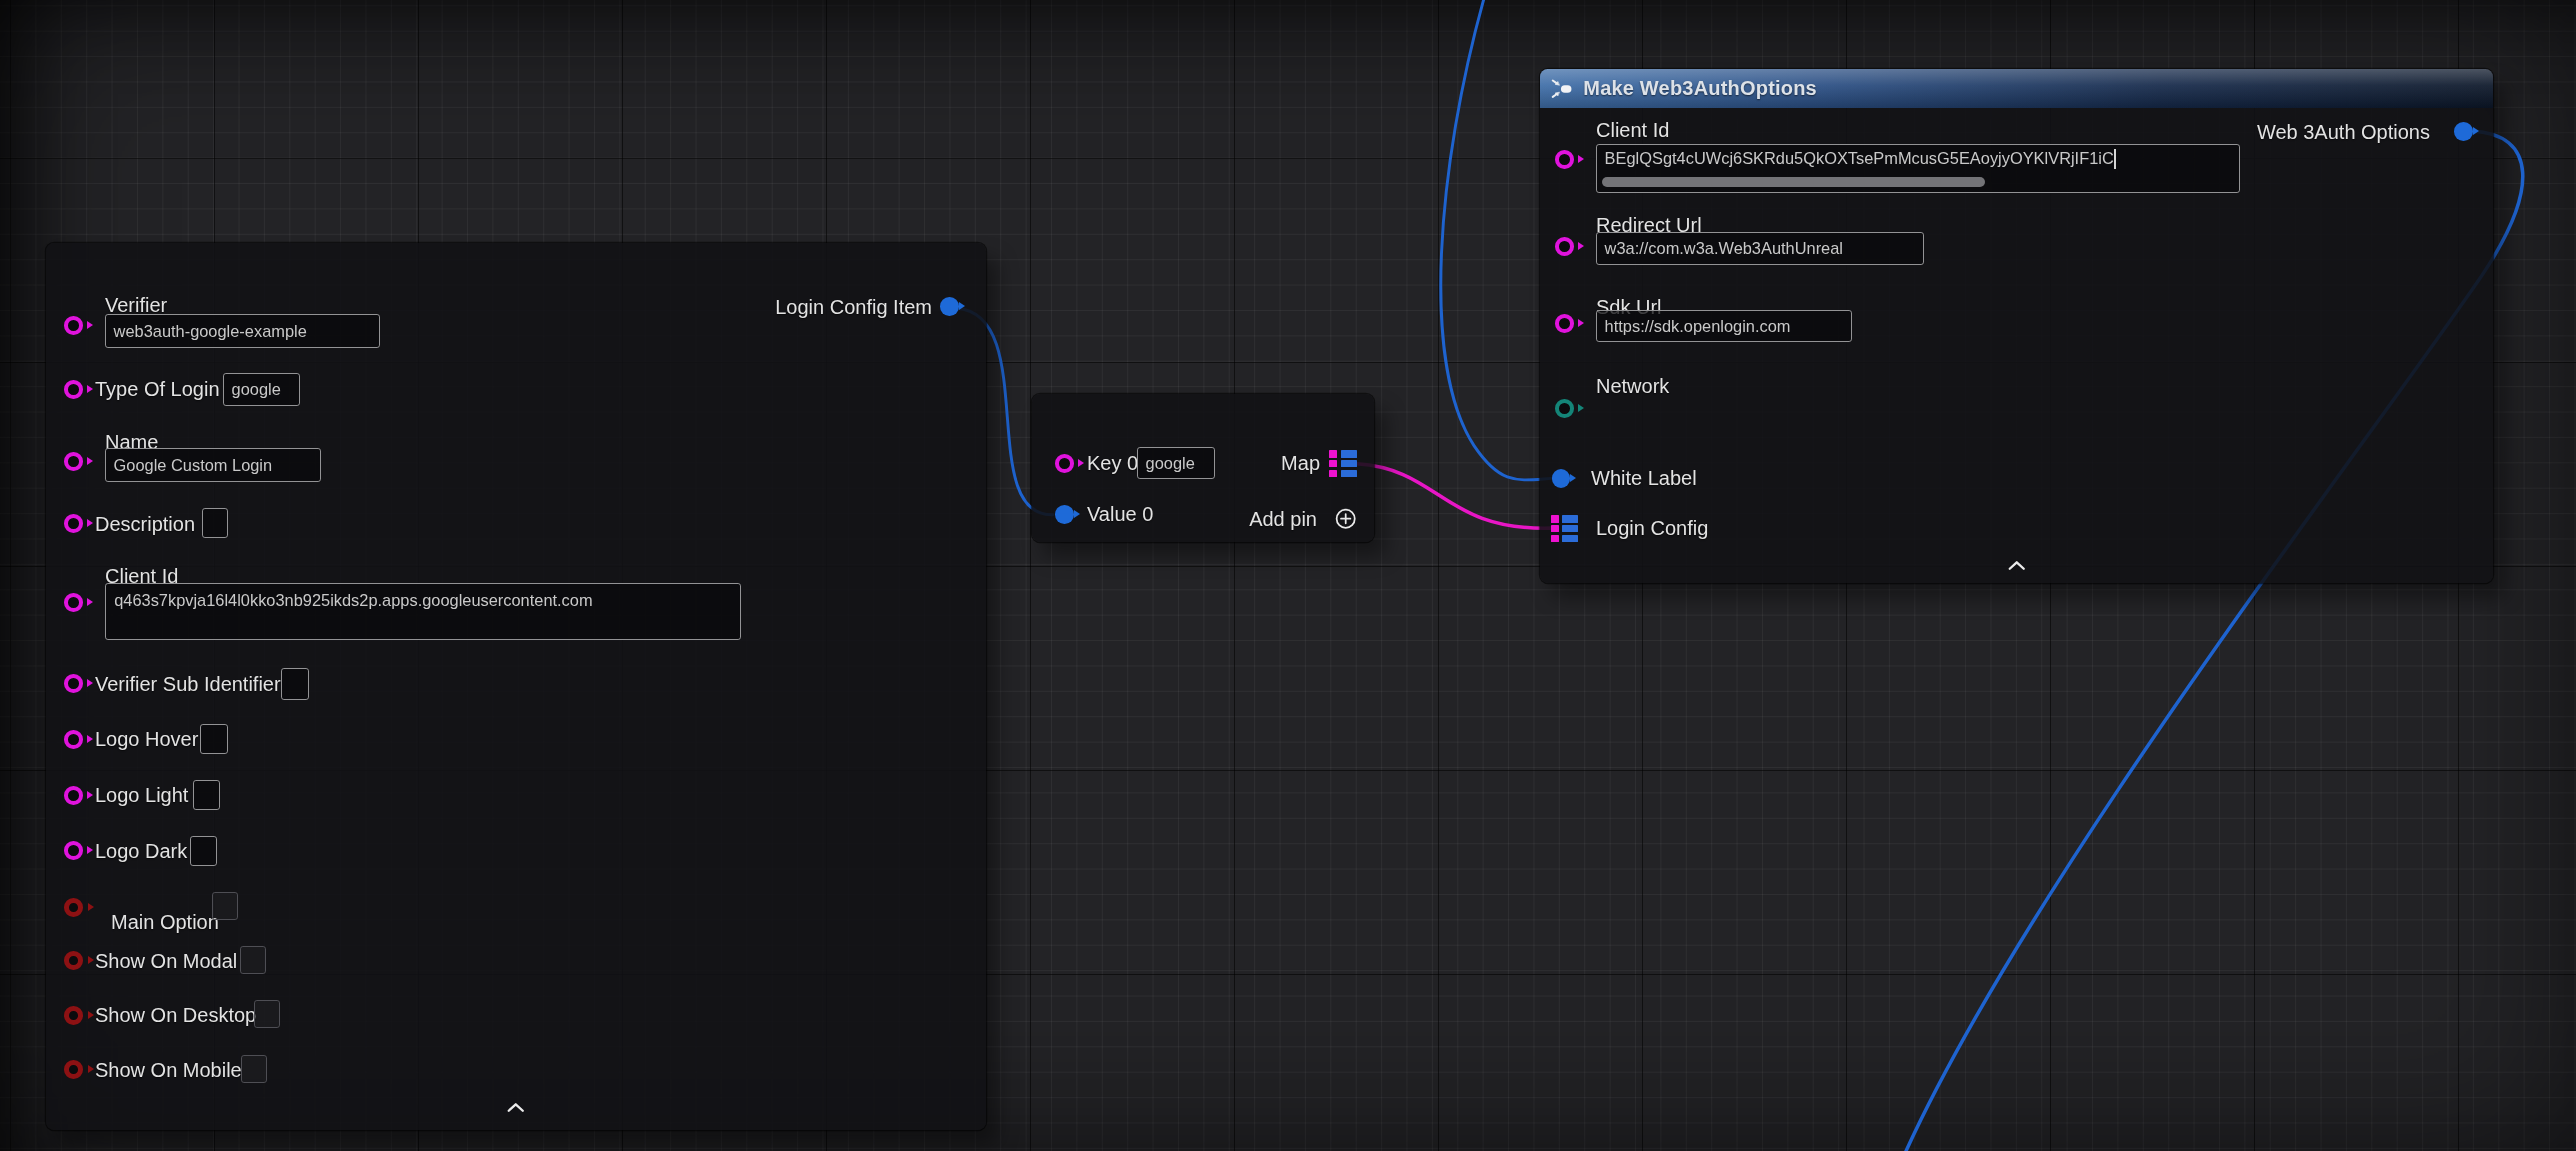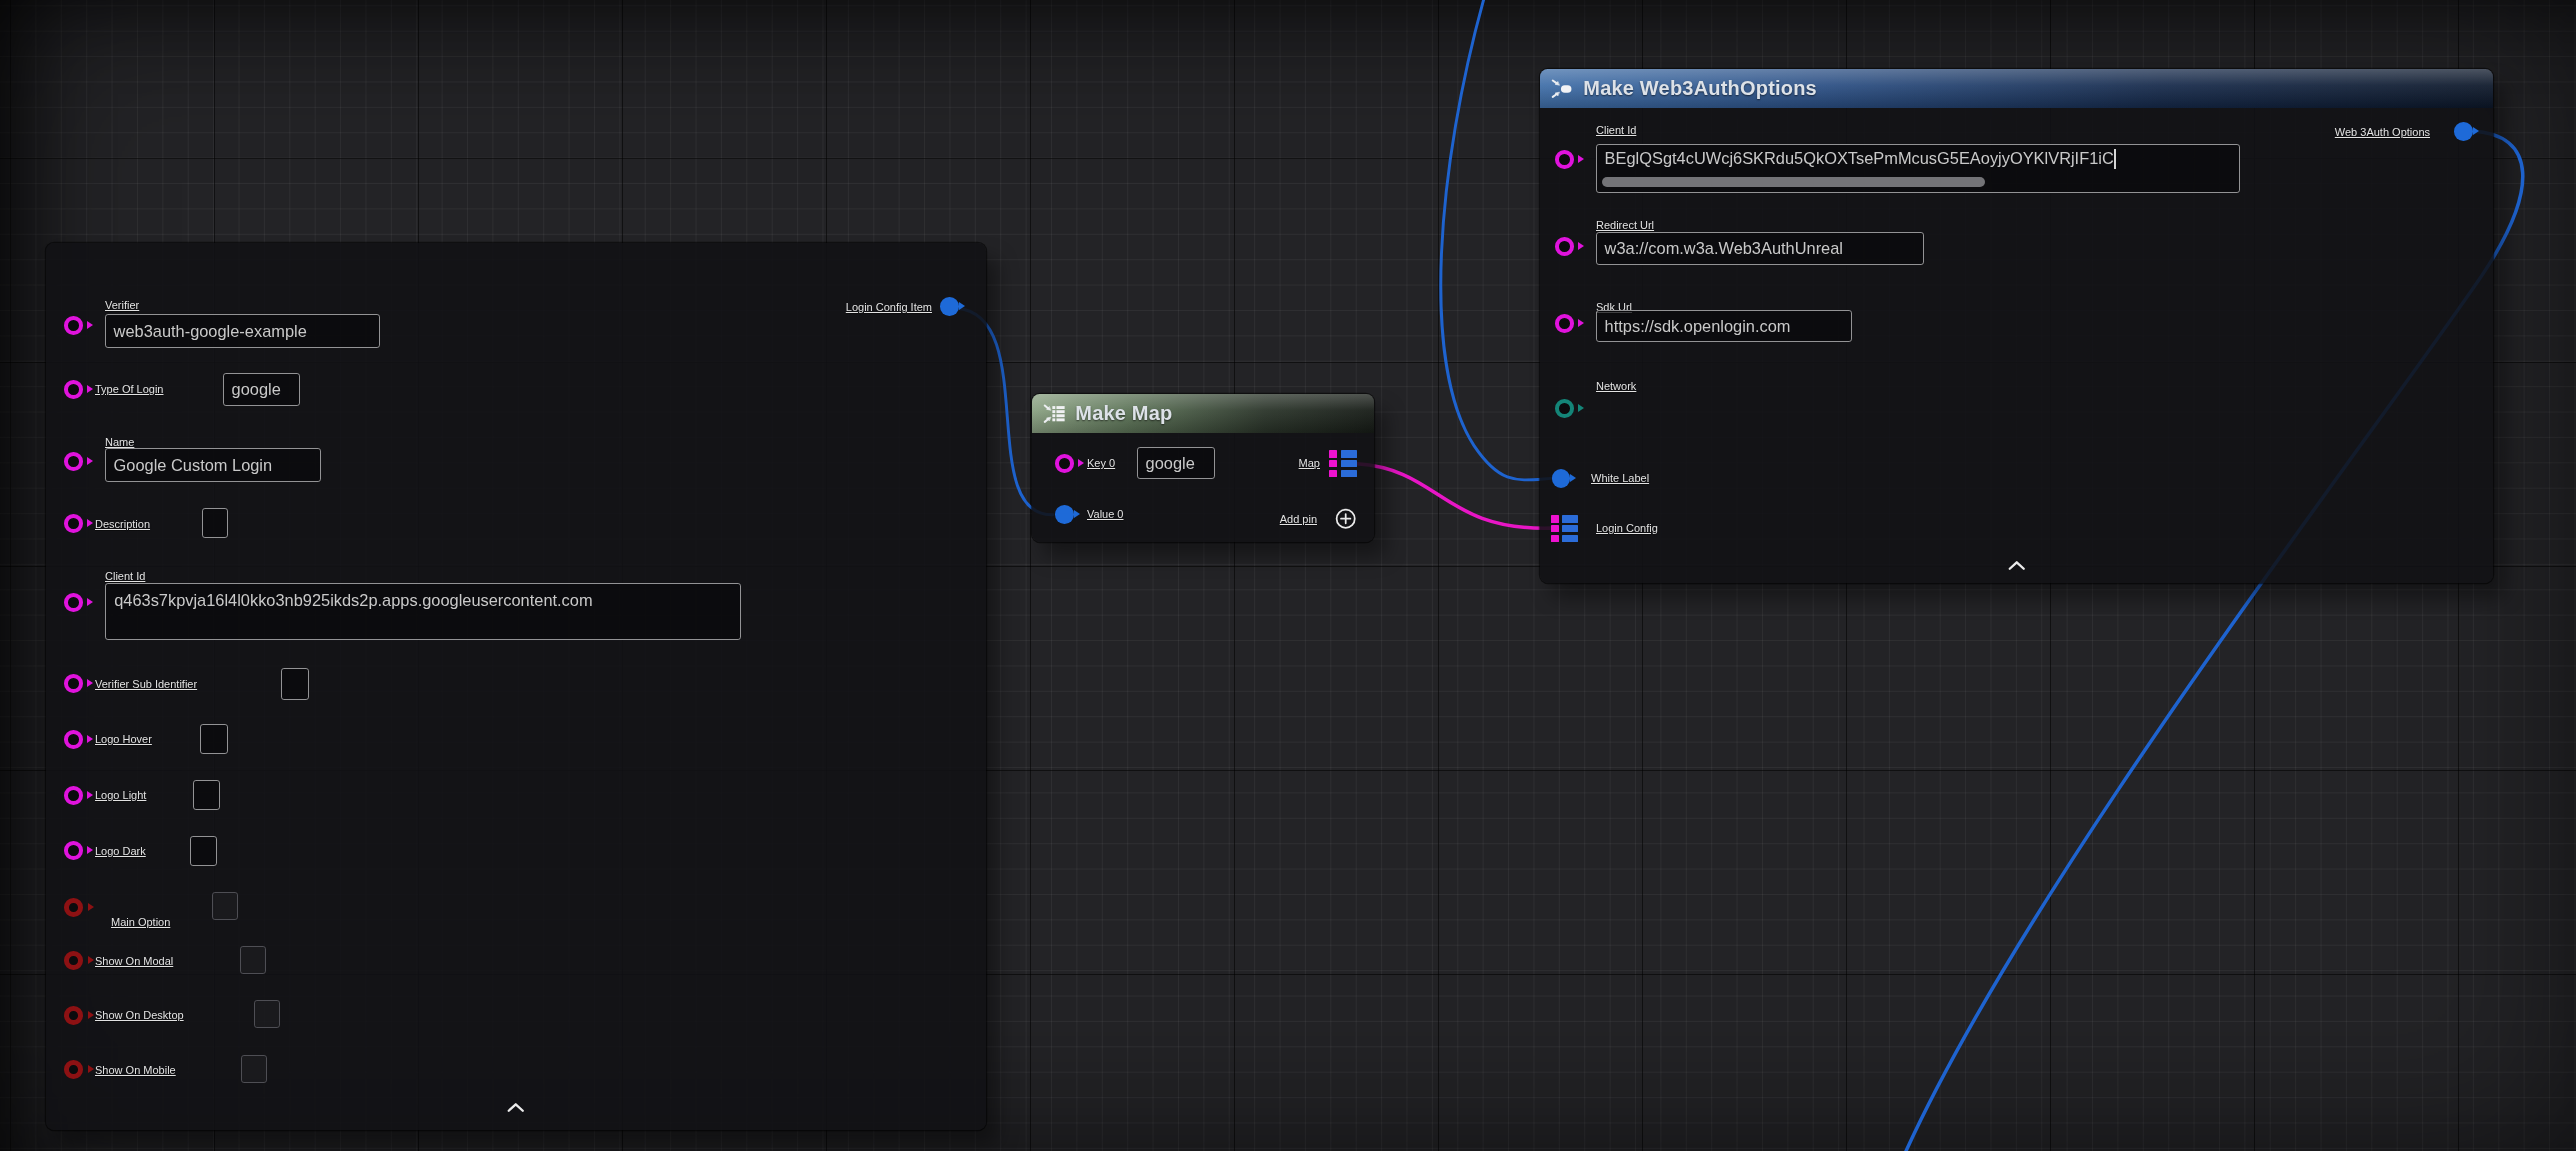--- a/index.html
+++ b/index.html
@@ -38,22 +38,22 @@
       linear-gradient(180deg, rgba(255,255,255,.26) 0, rgba(255,255,255,.07) 42%, rgba(0,0,0,.2) 100%),
       linear-gradient(90deg,#3f6ea8 0%,#2a4e83 30%,#15294a 65%,#0c1729 100%);}
   .hdr-green{background:
       linear-gradient(180deg, rgba(255,255,255,.24) 0, rgba(255,255,255,.05) 42%, rgba(0,0,0,.22) 100%),
       linear-gradient(90deg,#8ba283 0%,#5d7458 28%,#2b352a 68%,#171c17 100%);}
   .node-title{
     font-size:20px;font-weight:700;color:#dde2e8;
     text-shadow:0 1.2px 1.8px rgba(0,0,0,.55);letter-spacing:0.2px;white-space:nowrap;
   }
   .plabel{
-    position:absolute;font-size:11px;line-height:20px;color:#e3e3e3;
-    text-shadow:0 0.6px 1.2px rgba(0,0,0,.6);white-space:nowrap;text-decoration:underline;
+    position:absolute;font-size:20px;line-height:20px;color:#e3e3e3;
+    text-shadow:0 0.6px 1.2px rgba(0,0,0,.6);white-space:nowrap;
   }
   .plabel.right{text-align:right;}
   .pin{position:absolute;width:18.7px;height:18.7px;border-radius:50%;box-sizing:border-box;}
   .pin::after{
     content:'';position:absolute;left:18.7px;top:50%;transform:translateY(-50%);
     border-left:6.4px solid var(--c);border-top:4.1px solid transparent;border-bottom:4.1px solid transparent;
   }
   .pin.ring{border:4.7px solid var(--c);background:#0b0b0d;}
   .pin.ring.thick{border-width:5.8px;}
   .pin.solid{background:var(--c);}
@@ -167,41 +167,20 @@
     <span class="pin ring thick" style="--c:#8d1113;left:18px;top:817px;"></span>
     <span class="plabel" style="left:49px;top:817px;">Show On Mobile</span>
     <div class="cbox" style="left:195px;top:812px;"></div>
 
     <svg class="chev" style="left:461px;top:859px;" width="17.5" height="10.5" viewBox="0 0 30 18">
       <polyline points="3,15 15,4 27,15" fill="none" stroke="#ececec" stroke-width="4" stroke-linecap="round" stroke-linejoin="round"></polyline>
     </svg>
   </div>
 
   <div class="node" style="left:1032px;top:394px;width:342px;height:148px;">
-    <div class="node-header hdr-green">
-      <svg class="icon-svg" width="23.4" height="23.4" viewBox="0 0 40 40">
-        <g stroke="#eceef1" stroke-width="3.5" stroke-linecap="round" fill="#eceef1">
-          <path d="M3 6 L9 11"></path>
-            <path d="M13 14 L6 12.5 L10.5 8 Z" stroke-width="1"></path>
-          <path d="M3 34 L9 29"></path>
-            <path d="M13 26 L6 27.5 L10.5 32 Z" stroke-width="1"></path>
-        </g>
-        <g fill="#f0f1f3">
-          <rect x="16" y="7" width="5" height="5"></rect>
-            <rect x="23" y="7" width="14" height="5"></rect>
-          <rect x="16" y="14" width="5" height="5"></rect>
-            <rect x="23" y="14" width="14" height="5"></rect>
-          <rect x="16" y="21" width="5" height="5"></rect>
-            <rect x="23" y="21" width="14" height="5"></rect>
-          <rect x="16" y="28" width="5" height="5"></rect>
-            <rect x="23" y="28" width="14" height="5"></rect>
-        </g>
-      </svg>
-      <span class="node-title">Make Map</span>
-    </div>
 
     <span class="pin ring" style="--c:#e013dd;left:23.4px;top:60px;"></span>
     <span class="plabel" style="left:55px;top:59px;">Key 0</span>
     <div class="tbox" style="left:105px;top:53px;width:78px;height:32px;">
       <span>google</span>
     </div>
 
     <span class="pin solid" style="--c:#1e6ad8;left:23.4px;top:111px;"></span>
     <span class="plabel" style="left:55px;top:110px;">Value 0</span>
 

